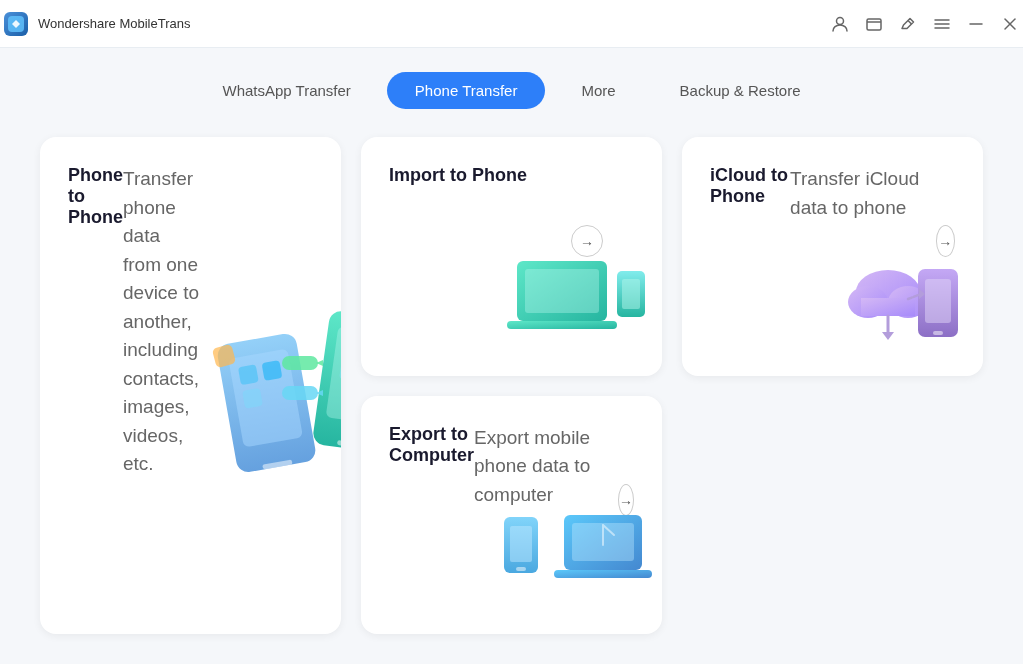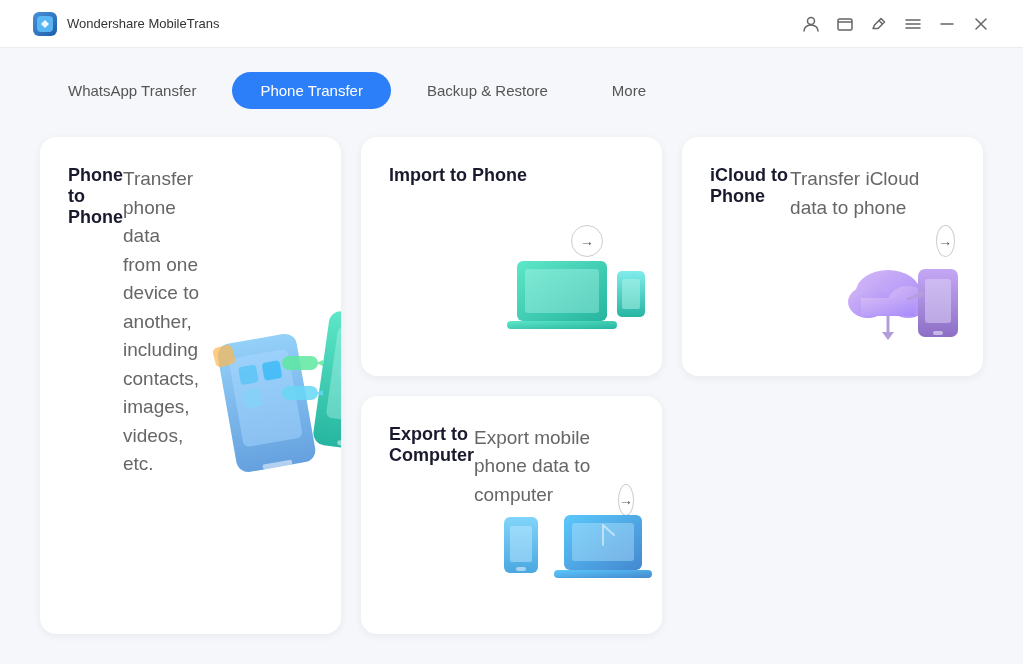--- a/index.html
+++ b/index.html
@@ -13,21 +13,21 @@
       display: flex;
       flex-direction: column;
     }
 
     
     .title-bar {
       display: flex;
       align-items: center;
       justify-content: space-between;
       background: #ffffff;
-      padding: 0 33px;
+      padding: 0 4px;
       height: 48px;
       border-bottom: 1px solid #e8edf2;
       flex-shrink: 0;
     }
 
     .title-bar-left {
       display: flex;
       align-items: center;
       gap: 10px;
     }
@@ -76,20 +76,21 @@
       background: #f5f7fa;
       display: flex;
       flex-direction: column;
       padding: 0 40px 30px;
     }
 
     
     .nav-tabs {
       display: flex;
       align-items: center;
+      justify-content: center;
       gap: 8px;
       padding: 24px 0 28px;
     }
 
     .nav-tab {
       padding: 10px 28px;
       border-radius: 50px;
       font-size: 15px;
       font-weight: 500;
       cursor: pointer;
@@ -221,22 +222,22 @@
       </svg>
     </div>
   </div>
 </div>
 
 <div class="main-content">
 
   <nav class="nav-tabs">
     <button class="nav-tab">WhatsApp Transfer</button>
     <button class="nav-tab active">Phone Transfer</button>
+    <button class="nav-tab">More</button>
     <button class="nav-tab">Backup &amp; Restore</button>
-    <button class="nav-tab">More</button>
   </nav>
 
   <div class="cards-grid">
 
     <div class="card card-large" style="min-height:360px;">
       <div class="card-title">Phone to Phone</div>
       <div class="card-desc">Transfer phone data from one device to another, including contacts, images, videos, etc.</div>
 
       <div style="flex:1; display:flex; align-items:center; justify-content:center; margin: 20px 0;">
         <svg width="240" height="200" viewBox="0 0 240 200" fill="none">

